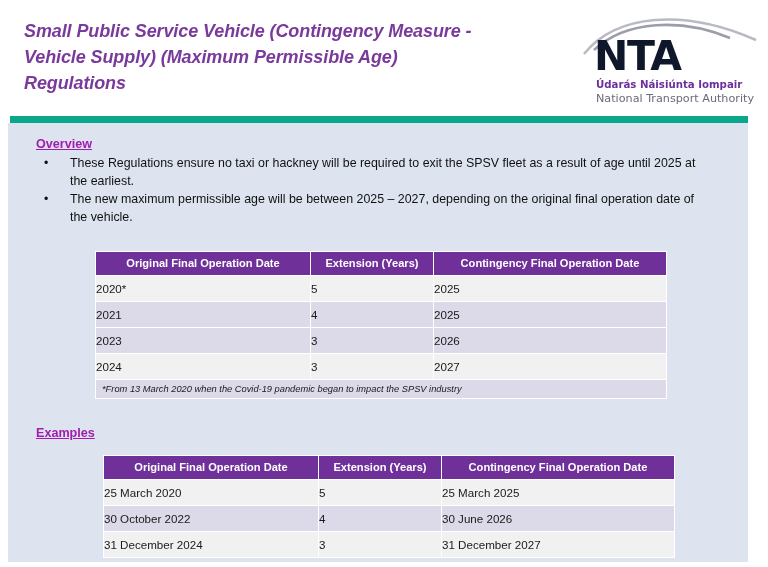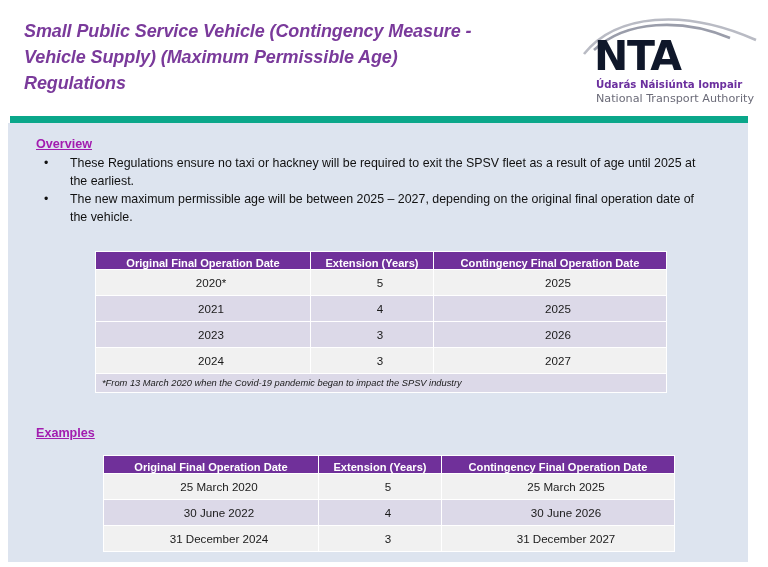--- a/index.html
+++ b/index.html
@@ -145,29 +145,28 @@
     table-layout: fixed;
   }
   #table-contingency { left: 87px; top: 128px; width: 568px; }
   #table-examples    { left: 95px; top: 332px; width: 568px; }
 
   .data-table th {
     background: #70309a;
     color: #ffffff;
     font-size: 11.1px;
     font-weight: bold;
-    padding: 5px 2px 0 2px;
+    padding: 5px 2px 6px 2px;
     text-align: center;
     white-space: nowrap;
   }
   .data-table td {
     font-size: 11.6px;
     color: #1a1a1a;
-    text-align: center;
-    padding: 6px 2px 6px 18px;
+    padding: 6px 2px 6px 0;
     background: #f1f1f1;
     white-space: nowrap;
   }
   .data-table tr.row-alt td {
     background: #dcd9e8;
   }
   td.footnote-cell {
     text-align: left;
     font-size: 9.3px;
     font-style: italic;
@@ -270,21 +269,21 @@
         <th>Contingency Final Operation Date</th>
       </tr>
     </thead>
     <tbody>
       <tr>
         <td>25 March 2020</td>
         <td>5</td>
         <td>25 March 2025</td>
       </tr>
       <tr class="row-alt">
-        <td>30 June 2022</td>
+        <td>30 October 2022</td>
         <td>4</td>
         <td>30 June 2026</td>
       </tr>
       <tr>
         <td>31 December 2024</td>
         <td>3</td>
         <td>31 December 2027</td>
       </tr>
     </tbody>
   </table>

